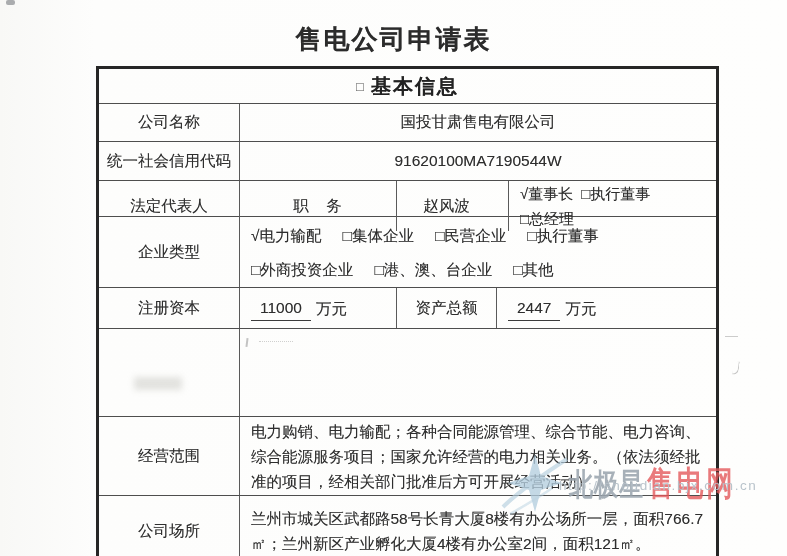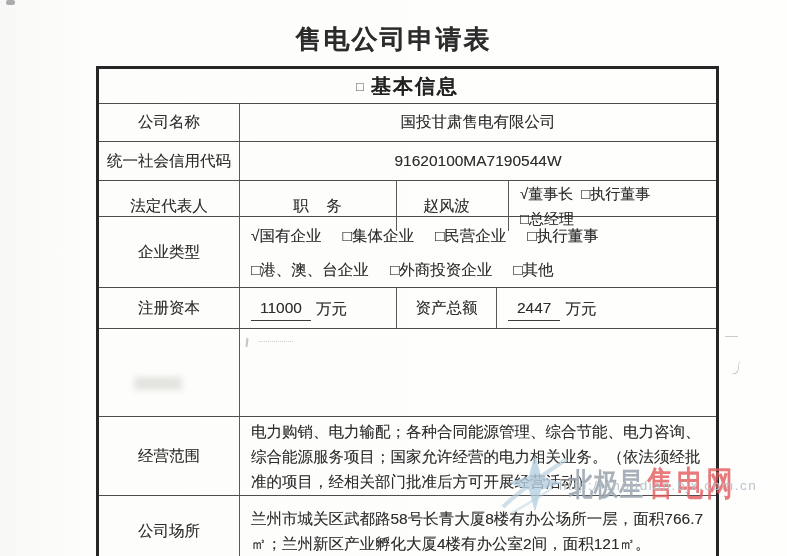--- a/index.html
+++ b/index.html
@@ -89,28 +89,28 @@
         <span class="opt">√董事长</span>
         <span class="opt">□执行董事</span>
         <span class="opt">□总经理</span>
       </div>
     </div>
 
     <div class="row h-type">
       <div class="cell">企业类型</div>
       <div class="cell span-all left-cell type-cell">
         <div class="type-line">
-          <span class="opt">√国有企业</span>
+          <span class="opt">√电力输配</span>
           <span class="opt">□集体企业</span>
           <span class="opt">□民营企业</span>
           <span class="opt">□执行董事</span>
         </div>
         <div class="type-line">
+          <span class="opt">□外商投资企业</span>
           <span class="opt">□港、澳、台企业</span>
-          <span class="opt">□外商投资企业</span>
           <span class="opt">□其他</span>
         </div>
       </div>
     </div>
 
     <div class="row h-cap">
       <div class="cell">注册资本</div>
       <div class="cell left-cell">
         <span class="amt">11000</span>
         <span>万元</span>

